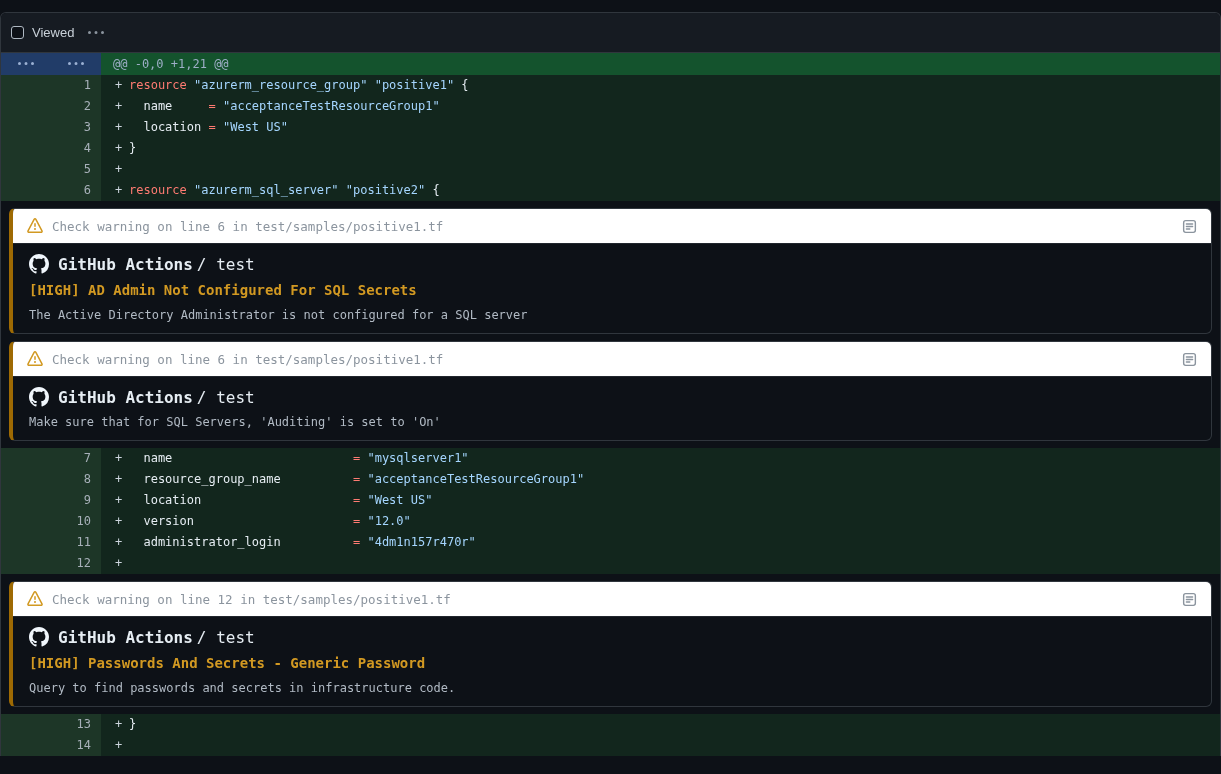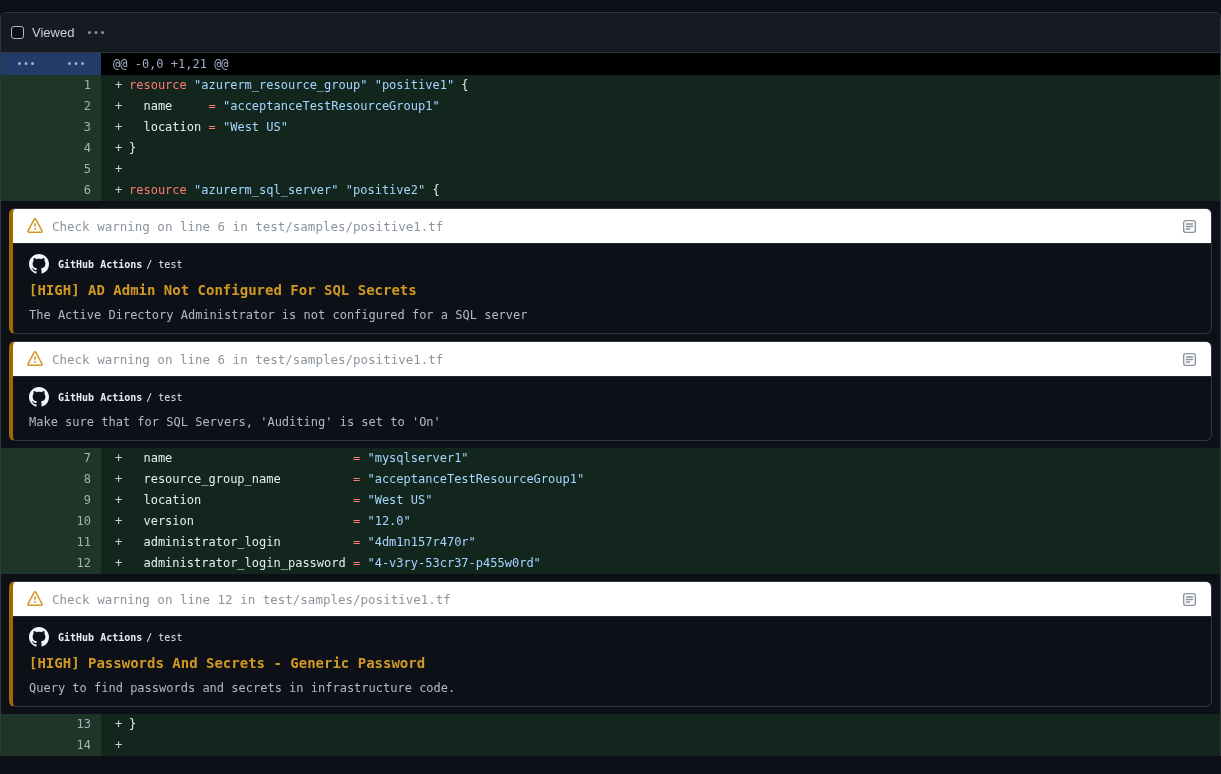--- a/index.html
+++ b/index.html
@@ -49,21 +49,21 @@
     width: 13px; height: 13px;
     border: 1.5px solid #aeb8c2;
     border-radius: 3px;
     background: #0d1117;
     display: inline-block;
   }
 
   
   .diff-body { font-family: "DejaVu Sans Mono", "Liberation Mono", monospace; font-size: 12px; }
 
-  .hunk-row { display: flex; height: 22px; line-height: 22px; background: #000000; }
+  .hunk-row { display: flex; height: 22px; line-height: 22px; background: #14532d; }
   .hunk-gutter { width: 100px; flex: none; background: #213c68; display: flex; }
   .hunk-gutter-cell { width: 50px; display: flex; align-items: center; justify-content: center; }
   .expand-btn { color: #9bb0d3; }
   .hunk-text { padding-left: 12px; color: #9eaec7; white-space: pre; }
 
   .code-row { display: flex; height: 21px; line-height: 21px; background: #12261d; }
   .gut { flex: none; background: #1d3627; }
   .gut-old { width: 50px; cursor: pointer; }
   .gut-new {
     width: 50px; text-align: right; padding-right: 10px;
@@ -96,21 +96,21 @@
   .warning-icon { color: #d29922; flex: none; }
   .ann-header-text { color: #8b949e; font-size: 12.5px; margin-left: 9px; flex: 1; }
   .ann-action { color: #8b949e; flex: none; }
   .ann-body { padding: 10px 16px 10px 16px; }
   .ann-source { display: flex; align-items: center; gap: 9px; margin-bottom: 8px; height: 20px; }
   .gh-avatar {
     width: 20px; height: 20px; border-radius: 50%;
     color: #f0f6fc; display: inline-flex; align-items: center; justify-content: center;
     flex: none;
   }
-  .ann-source-text { font-size: 10px; color: #e6edf3; }
+  .ann-source-text { font-size: 16px; color: #e6edf3; }
   .ann-source-text b { font-weight: 700; }
   .ann-source-suffix { margin-left: 4px; font-weight: 400; }
   .ann-title { color: #d29922; font-size: 14px; font-weight: 700; line-height: 17px; margin-bottom: 9px; }
   .ann-desc {
     font-family: "DejaVu Sans Mono", "Liberation Mono", monospace;
     font-size: 12px; line-height: 15px; color: #b1bac4;
   }
 </style>
 </head>
 <body>
@@ -277,21 +277,20 @@
         <div class="code-row">
           <span class="gut gut-old"></span>
           <span class="gut gut-new">11</span>
           <span class="marker">+</span>
           <span class="code-text"><span class="tok-p">  administrator_login          </span><span class="tok-o">=</span><span class="tok-p"> </span><span class="tok-s">"4dm1n157r470r"</span></span>
         </div>
         <div class="code-row">
           <span class="gut gut-old"></span>
           <span class="gut gut-new">12</span>
           <span class="marker">+</span>
-          <span class="code-text"><span class="tok-p">  administrator_login_password </span><span class="tok-o">=</span><span class="tok-p"> </span><span class="tok-s">"4-v3ry-53cr37-p455w0rd"</span></span>
         </div>
       </div>
 
     <section class="annotation">
       <div class="ann-header">
         <span class="warning-icon">
           <svg width="16" height="16" viewBox="0 0 16 16" fill="currentColor" aria-hidden="true">
             <path d="M6.457 1.047c.659-1.234 2.427-1.234 3.086 0l6.082 11.378A1.75 1.75 0 0 1 14.082 15H1.918a1.75 1.75 0 0 1-1.543-2.575Zm1.763.707a.25.25 0 0 0-.44 0L1.698 13.132a.25.25 0 0 0 .22.368h12.164a.25.25 0 0 0 .22-.368Zm.53 3.996v2.5a.75.75 0 0 1-1.5 0v-2.5a.75.75 0 0 1 1.5 0ZM9 11a1 1 0 1 1-2 0 1 1 0 0 1 2 0Z"></path>
           </svg>
         </span>

